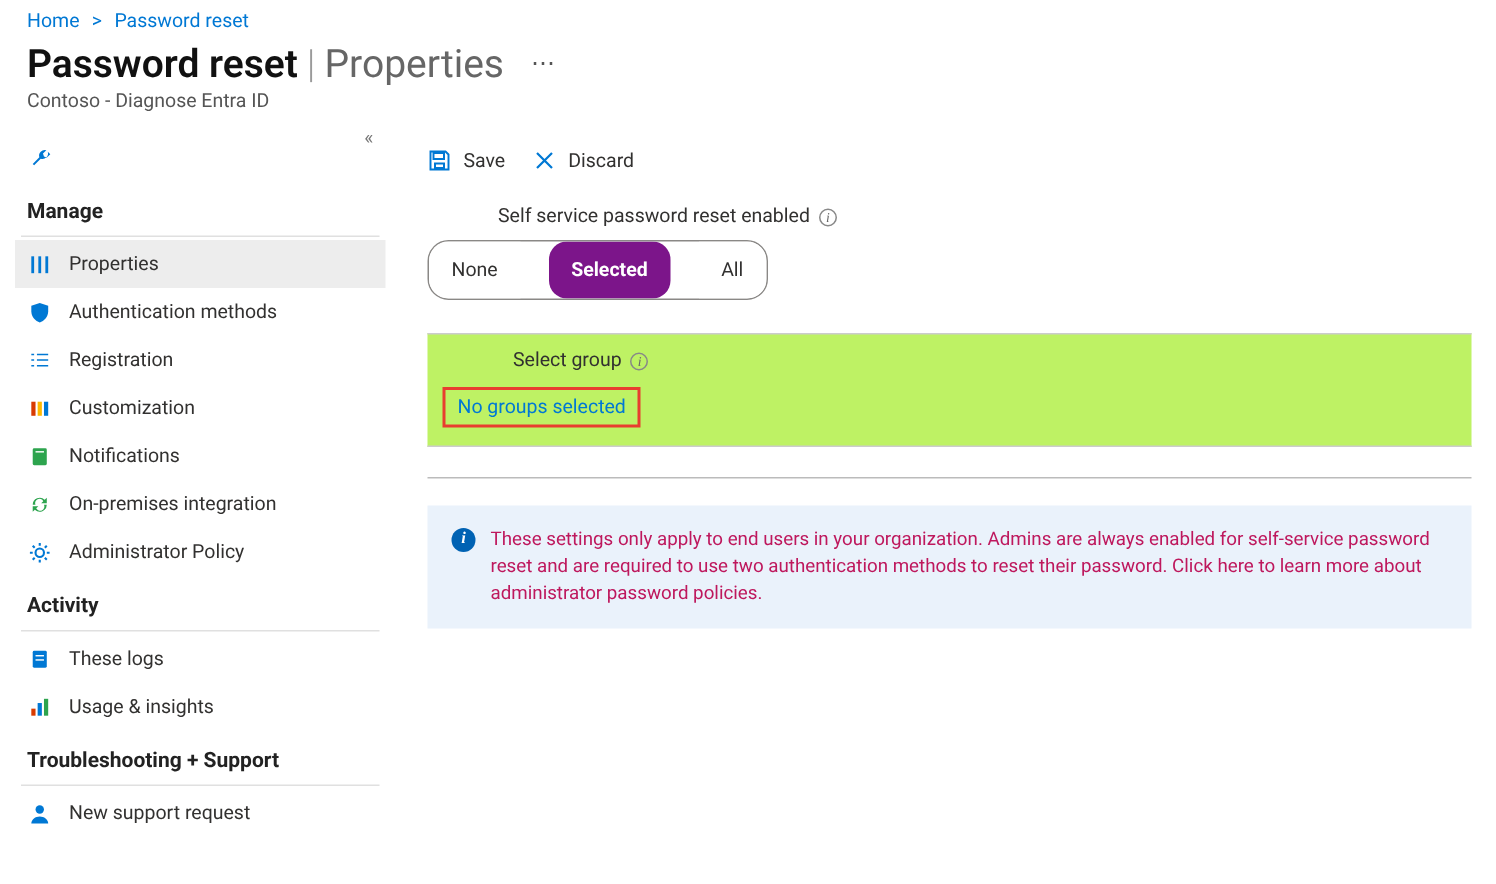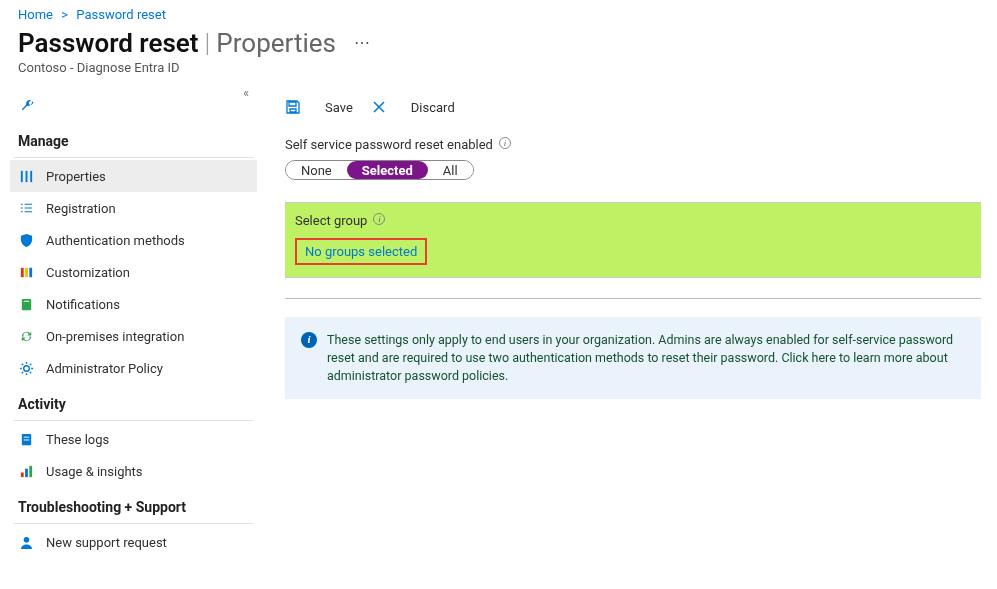--- a/index.html
+++ b/index.html
@@ -94,34 +94,35 @@
 .toolbar {
   display: flex;
   align-items: center;
   height: 40px;
   gap: 18px;
   margin-top: 2px;
 }
 .tool-btn {
   display: flex;
   align-items: center;
-  gap: 24px;
+  gap: 8px;
   cursor: pointer;
   color: #323130;
   font-size: 13px;
 }
 .tool-btn svg { flex: 0 0 auto; }
 
 .section-label {
   font-size: 13px;
   color: #323130;
   margin-top: 10px;
   display: flex;
-  align-items: flex-start;
+  align-items: center;
   gap: 6px;
+  margin-left: 47px;
 }
 .info-icon {
   width: 12px; height: 12px;
   border: 1px solid #888;
   border-radius: 50%;
   display: inline-flex;
   align-items: center;
   justify-content: center;
   font-size: 9px;
   color: #666;
@@ -129,21 +130,22 @@
   font-family: Georgia, serif;
   cursor: default;
 }
 
 .pill-group {
   display: inline-flex;
   border: 1px solid #8a8886;
   border-radius: 14px;
   overflow: hidden;
   margin-top: 8px;
-  height: 20px;
+  height: 40px;
+  gap: 19px;
 }
 .pill {
   padding: 0 15px;
   display: flex;
   align-items: center;
   font-size: 13px;
   cursor: pointer;
   background: #fff;
   color: #323130;
 }
@@ -193,21 +195,21 @@
   display: flex;
   align-items: center;
   justify-content: center;
   font-size: 11px;
   font-weight: 700;
   font-style: italic;
   flex: 0 0 16px;
   margin-top: 1px;
   font-family: Georgia, serif;
 }
-.info-banner .banner-text { color: #14532d; }
+.info-banner .banner-text { color: #be185d; }
 </style>
 </head>
 <body>
 
 <div class="breadcrumb">
   <a>Home</a>
   <span class="sep">&gt;</span>
   <a>Password reset</a>
 </div>
 
@@ -242,33 +244,33 @@
             <rect x="7" y="2" width="2" height="12" fill="#0078d4"></rect>
             <rect x="12" y="2" width="2" height="12" fill="#0078d4"></rect>
           </svg>
       </span>
       <span>Properties</span>
     </div>
 
     <div class="side-item">
       <span class="icon">
         <svg width="15" height="15" viewBox="0 0 16 16">
+            <path d="M8 1l6 2v4c0 4-3 7-6 8-3-1-6-4-6-8V3l6-2z" fill="#0078d4"></path>
+          </svg>
+      </span>
+      <span>Authentication methods</span>
+    </div>
+
+    <div class="side-item">
+      <span class="icon">
+        <svg width="15" height="15" viewBox="0 0 16 16">
             <path d="M2 3h2v1H2zM6 3h8v1H6zM2 7h2v1H2zM6 7h8v1H6zM2 11h2v1H2zM6 11h8v1H6z" fill="#0078d4"></path>
           </svg>
       </span>
       <span>Registration</span>
-    </div>
-
-    <div class="side-item">
-      <span class="icon">
-        <svg width="15" height="15" viewBox="0 0 16 16">
-            <path d="M8 1l6 2v4c0 4-3 7-6 8-3-1-6-4-6-8V3l6-2z" fill="#0078d4"></path>
-          </svg>
-      </span>
-      <span>Authentication methods</span>
     </div>
 
     <div class="side-item">
       <span class="icon">
         <svg width="15" height="15" viewBox="0 0 16 16">
             <rect x="2" y="3" width="3" height="10" fill="#d83b01"></rect>
             <rect x="6.5" y="3" width="3" height="10" fill="#ffb900"></rect>
             <rect x="11" y="3" width="3" height="10" fill="#0078d4"></rect>
           </svg>
       </span>

